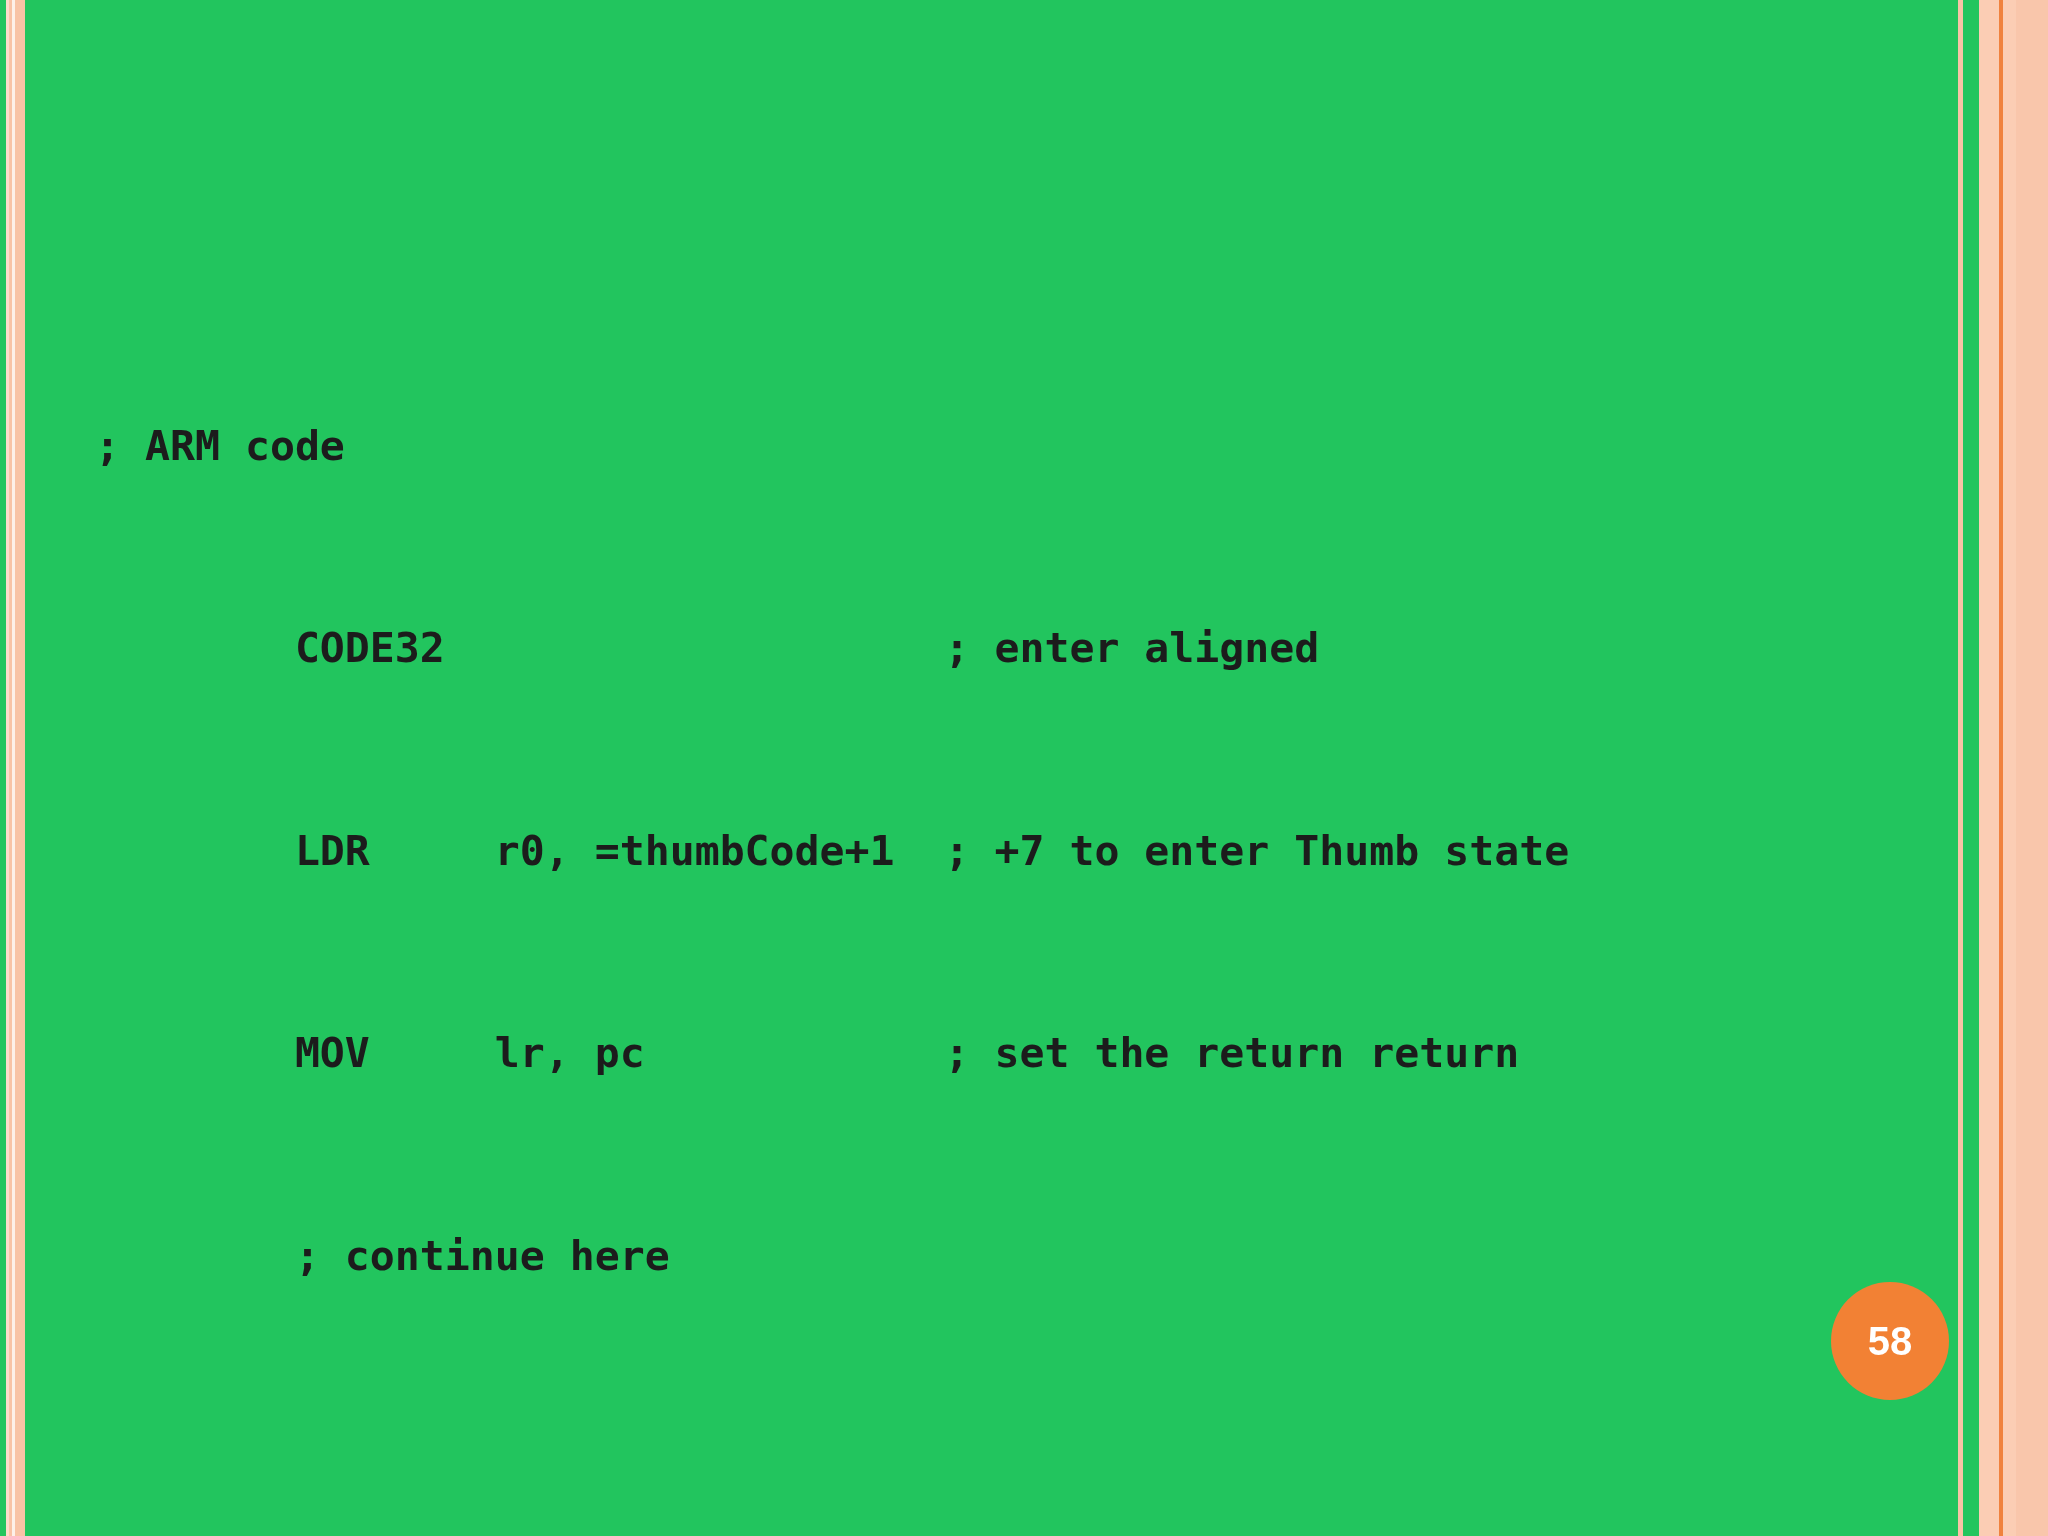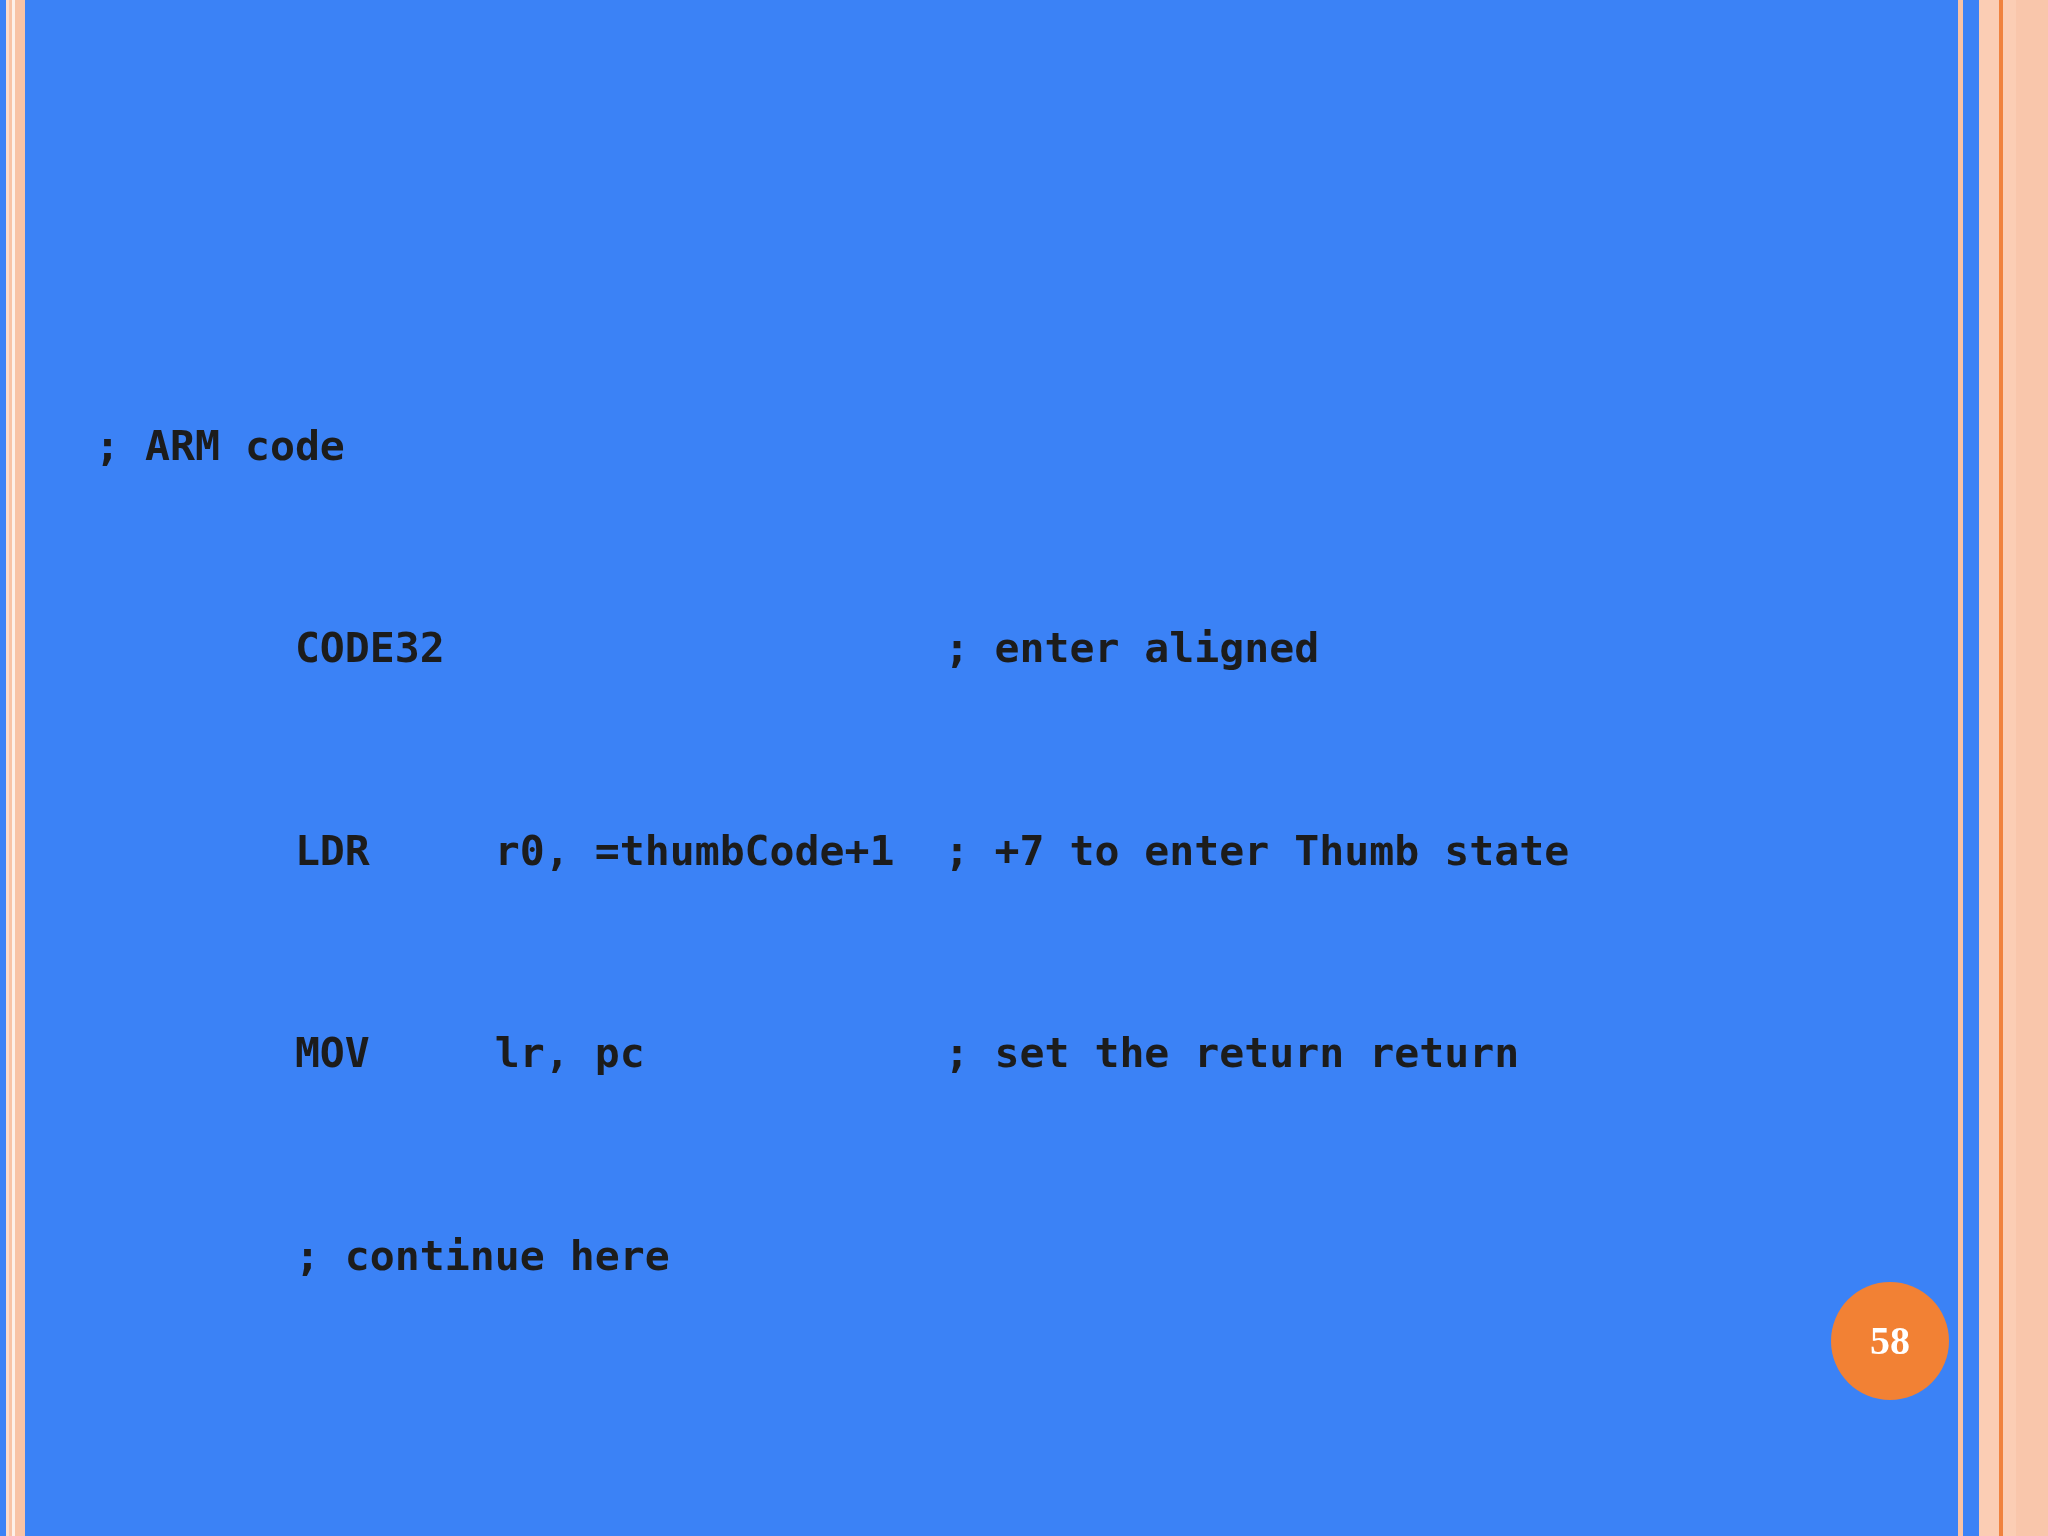--- a/index.html
+++ b/index.html
@@ -8,21 +8,21 @@
     width: 2048px;
     height: 1536px;
     background: #ffffff;
     overflow: hidden;
     font-family: "Liberation Sans", sans-serif;
   }
   .slide {
     position: relative;
     width: 2048px;
     height: 1536px;
-    background: #3b82f6;
+    background: #22c55e;
   }
   
   .stripe {
     position: absolute;
     top: 0;
     height: 1536px;
   }
   .l-faint  { left: 6px;  width: 3px;  background: var(--stripe-faint, #FBDCCB); }
   .l-thin   { left: 9px;  width: 3px;  background: var(--stripe-peach, #F8C3A6); }
   .l-gap    { left: 12px; width: 3px;  background: var(--stripe-gap, #FDF0E9); }
@@ -58,21 +58,21 @@
     width: 118px;
     height: 118px;
     border-radius: 50%;
     background: var(--accent-orange, #F28134);
     display: flex;
     align-items: center;
     justify-content: center;
   }
   .page-badge span {
     color: #ffffff;
-    font-family: Liberation Serif, serif;
+    font-family: Liberation Sans, sans-serif;
     font-weight: bold;
     font-size: 40px;
     line-height: 1;
   }
 </style>
 </head>
 <body>
 
 <div class="slide">
 

